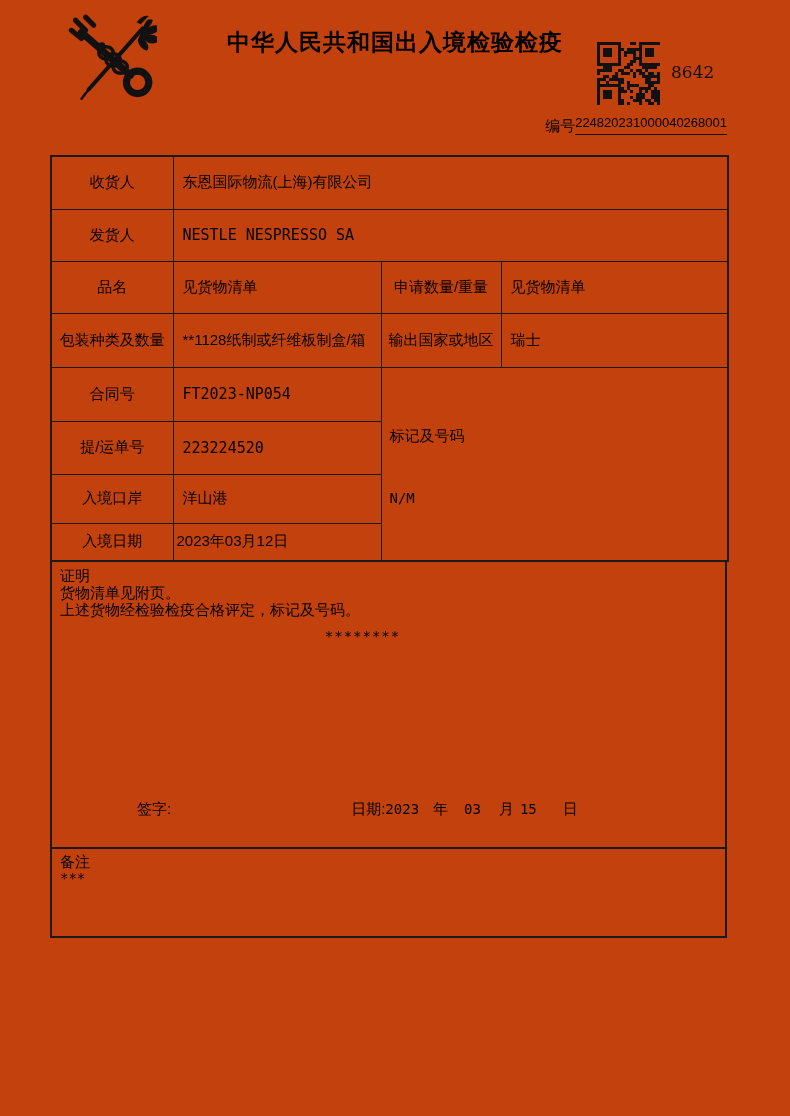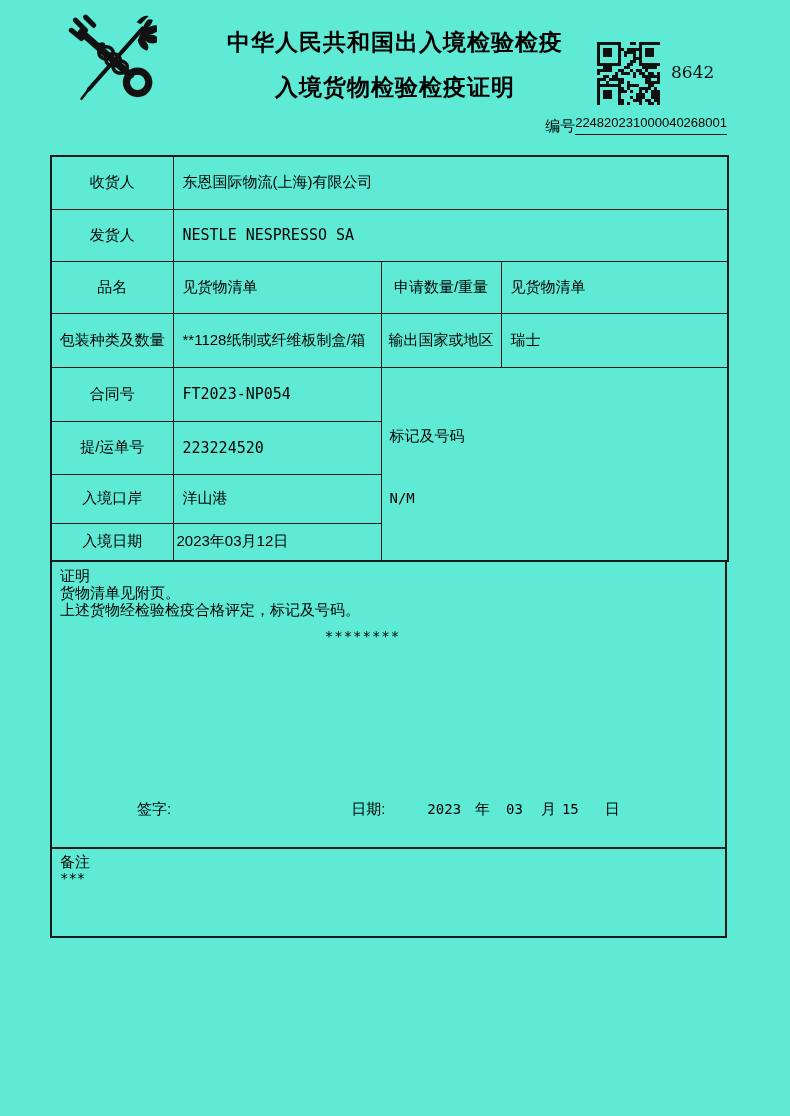--- a/index.html
+++ b/index.html
@@ -1,20 +1,20 @@
 <!DOCTYPE html>
 <html><head>
 <meta charset="utf-8">
 <style>
   * { margin:0; padding:0; box-sizing:border-box; }
   html,body { background:#ffffff; }
   .page {
     position:relative;
     width:790px; height:1116px;
-    background:#5eead4;
+    background:#c2410c;
     color:#000;
     font-family:"Liberation Sans", sans-serif;
     overflow:hidden;
   }
   
   .header { position:relative; height:155px; }
   .emblem { position:absolute; left:55px; top:12px; width:102px; height:96px; }
   .title1 {
     position:absolute; left:0; right:0; top:27px;
     text-align:center; font-size:23px; font-weight:bold; letter-spacing:1px;
@@ -73,21 +73,21 @@
     font-family:"DejaVu Sans Mono", monospace; font-size:14px; letter-spacing:1px;
   }
   .sig-row {
     position:absolute; left:0; right:0; bottom:28px;
     display:flex; align-items:baseline;
     font-size:15px;
   }
   .sig-label { margin-left:85px; }
   .date-label { margin-left:180px; }
   .d-num { font-family:"DejaVu Sans Mono", monospace; font-size:14px; }
-  .d-year { margin-left:42px; } .u-year { margin-left:14px; }
+  .d-year { } .u-year { margin-left:14px; }
   .d-month { margin-left:16px; } .u-month { margin-left:18px; }
   .d-day { margin-left:6px; } .u-day { margin-left:26px; }
   
   .remarks-box {
     width:677px; height:89px;
     border:2px solid #1a1a1a; border-top:none;
     padding:4px 10px 0 8px;
   }
   .remarks-label { font-size:15px; line-height:17px; }
   .remarks-value { font-family:"DejaVu Sans Mono", monospace; font-size:14px; line-height:16px; }
@@ -120,21 +120,20 @@
 
           <path d="M86 16 q4 -12 10 -8 q-2 6 -6 8 q10 -6 14 0 q-6 6 -12 6 q10 0 10 7 q-8 4 -14 -1 q6 6 2 10 q-7 -2 -9 -10 z"></path>
           <path d="M80 10 q6 -8 12 -6 l-8 8 z"></path>
 
           <circle cx="46" cy="33" r="3.4"></circle>
         </g>
       </svg>
     </div>
 
     <div class="title1">中华人民共和国出入境检验检疫</div>
-    <div class="title2">入境货物检验检疫证明</div>
 
     <div class="qr">
       <svg id="qr-svg" viewBox="0 0 63 63" xmlns="http://www.w3.org/2000/svg" shape-rendering="crispEdges">
           <rect x="33" y="0" width="3" height="3" fill="#111"></rect>
           <rect x="36" y="0" width="3" height="3" fill="#111"></rect>
           <rect x="21" y="6" width="3" height="3" fill="#111"></rect>
           <rect x="24" y="6" width="3" height="3" fill="#111"></rect>
           <rect x="30" y="6" width="3" height="3" fill="#111"></rect>
           <rect x="33" y="6" width="3" height="3" fill="#111"></rect>
           <rect x="36" y="6" width="3" height="3" fill="#111"></rect>

